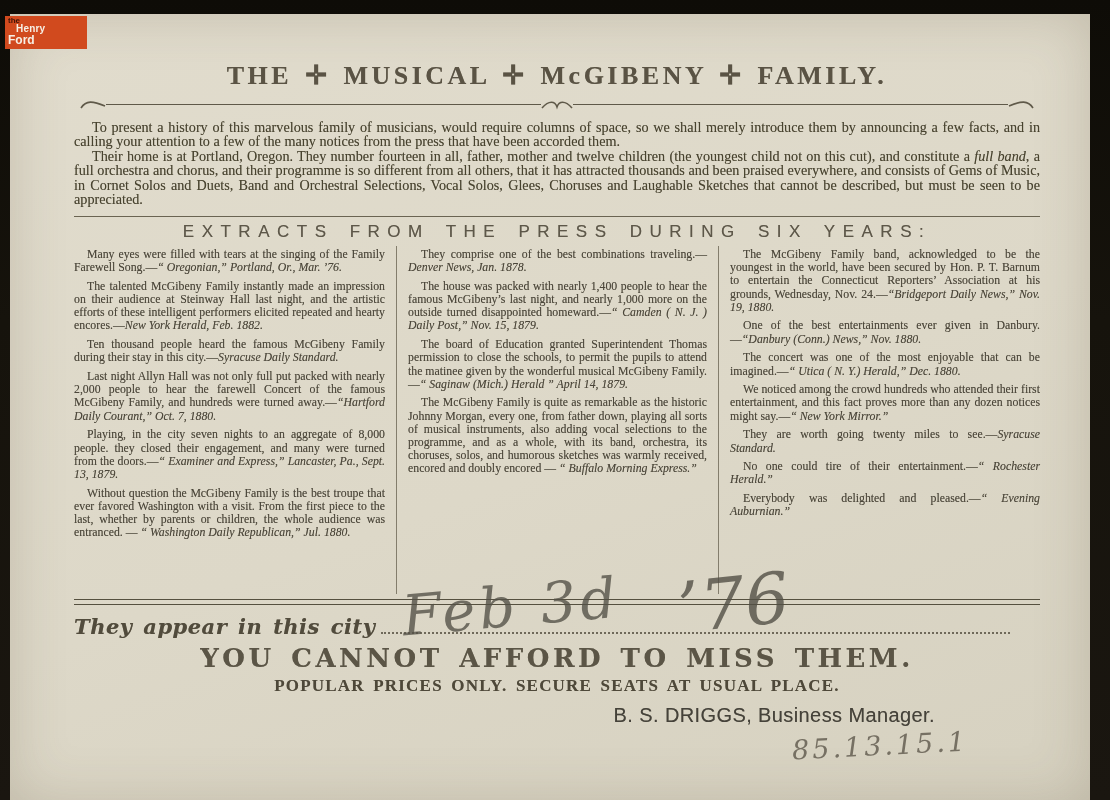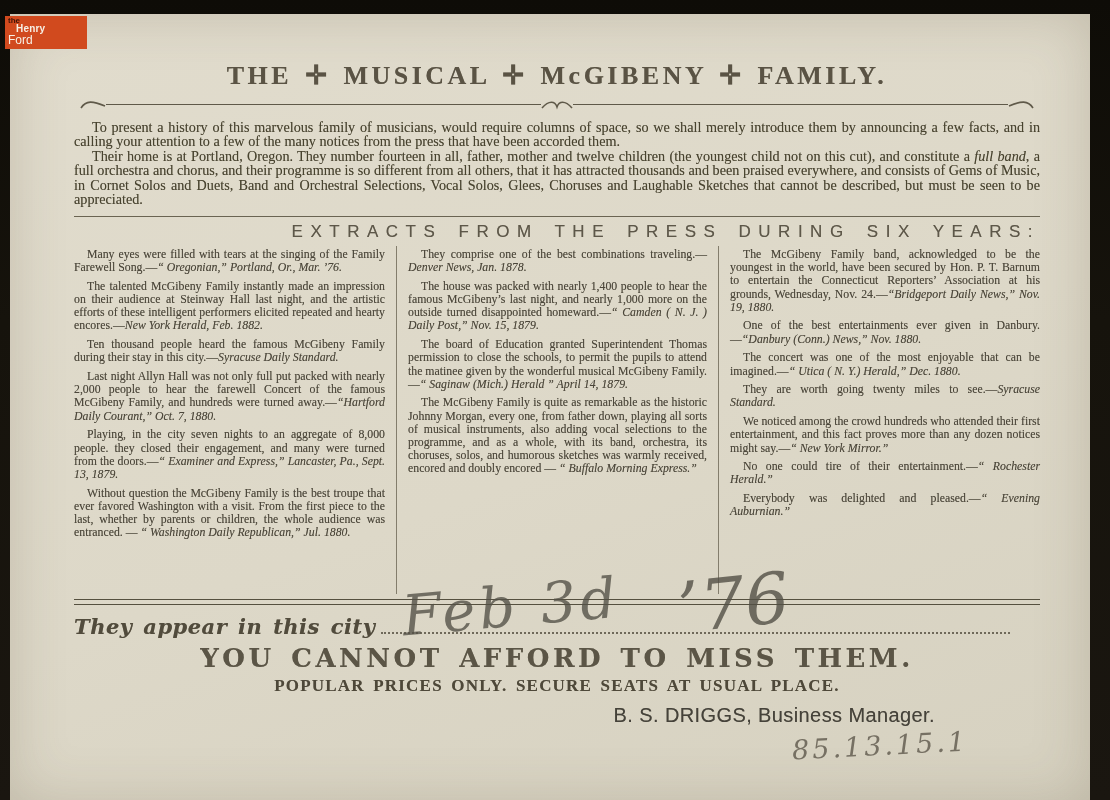--- a/index.html
+++ b/index.html
@@ -4,36 +4,36 @@
 <style>
   html,body{margin:0;padding:0;background:#14110b;}
   .stage{position:relative;width:1110px;height:800px;background:
     linear-gradient(180deg,#0e0c07 0%,#16130c 40%,#1a1610 100%);
     overflow:hidden;font-family:"Liberation Serif",serif;}
   
   .hf-logo{position:absolute;left:5px;top:16px;width:38px;height:33px;
     background:#d14a1e;z-index:5;font-family:"Liberation Sans",sans-serif;padding-left:44px;}
   .hf-the{position:absolute;left:3px;top:0px;font-size:8px;color:#431508;font-weight:bold;}
   .hf-henry{position:absolute;left:11px;top:7px;font-size:10px;color:#f7efe4;font-weight:bold;letter-spacing:.2px;}
-  .hf-ford{position:absolute;left:3px;top:17px;font-size:12px;color:#f7efe4;font-weight:normal;}
+  .hf-ford{position:absolute;left:3px;top:17px;font-size:12px;color:#f7efe4;font-weight:bold;}
   
   .paper{position:absolute;left:10px;top:14px;width:1080px;height:790px;box-sizing:border-box;
     padding:0 50px 0 64px;
     background:linear-gradient(160deg,#e1dccd 0%,#ddd8c8 55%,#d6d1c0 100%);
     box-shadow:inset 0 0 55px rgba(95,84,60,.22);
     color:#4b463a;text-shadow:0 0 .6px rgba(74,68,54,.45);}
   .flyer-title{margin:46px 0 0 0;text-align:center;font-size:26px;font-weight:bold;
     color:#5a5344;letter-spacing:3.5px;word-spacing:3px;}
   .title-rule{display:flex;align-items:center;margin:7px 6px 0 6px;}
   .title-rule .seg{flex:1;height:0;border-top:1.5px solid #5f5949;}
   .title-rule svg{flex:none;}
   .intro{margin-top:9px;font-size:14.2px;line-height:1.02;text-align:justify;color:#48432f;}
   .intro p{margin:0;text-indent:18px;}
   .section-rule{margin-top:9px;border-top:1px solid #6a6452;height:0;}
-  .extracts-heading{margin:5px 0 4px 0;text-align:right;font-family:"Liberation Sans",sans-serif;
+  .extracts-heading{margin:5px 0 4px 0;text-align:center;font-family:"Liberation Sans",sans-serif;
     font-weight:normal;font-size:17px;color:#5d5749;letter-spacing:7.5px;word-spacing:4px;}
   .press-columns{display:grid;grid-template-columns:1fr 1fr 1fr;margin-top:2px;min-height:348px;}
   .press-col{padding:2px 11px 0 11px;font-size:11.8px;line-height:1.12;text-align:justify;}
   .press-col.first{padding-left:0;}
   .press-col.last{padding-right:0;}
   .press-col + .press-col{border-left:1px solid #837d6c;}
   .press-col p{margin:0 0 5.5px 0;text-indent:13px;}
   .it{font-style:italic;}
   .double-rule{margin-top:5px;height:4px;border-top:1.2px solid #55503f;border-bottom:1.2px solid #55503f;}
   .appear-row{display:flex;align-items:baseline;margin-top:9px;height:28px;}
@@ -104,22 +104,22 @@
       <div class="press-col">
           <p><span>They comprise one of the best combinations traveling.—</span><span class="it">Denver News, Jan. 1878.</span></p>
           <p><span>The house was packed with nearly 1,400 people to hear the famous McGibeny’s last night, and nearly 1,000 more on the outside turned disappointed homeward.—</span><span class="it">“ Camden ( N. J. ) Daily Post,” Nov. 15, 1879.</span></p>
           <p><span>The board of Education granted Superintendent Thomas permission to close the schools, to permit the pupils to attend the matinee given by the wonderful musical McGibeny Family.—</span><span class="it">“ Saginaw (Mich.) Herald ” April 14, 1879.</span></p>
           <p><span>The McGibeny Family is quite as remarkable as the historic Johnny Morgan, every one, from father down, playing all sorts of musical instruments, also adding vocal selections to the programme, and as a whole, with its band, orchestra, its choruses, solos, and humorous sketches was warmly received, encored and doubly encored — </span><span class="it">“ Buffalo Morning Express.”</span></p>
         </div>
       <div class="press-col last">
           <p><span>The McGibeny Family band, acknowledged to be the youngest in the world, have been secured by Hon. P. T. Barnum to entertain the Connecticut Reporters’ Association at his grounds, Wednesday, Nov. 24.—</span><span class="it">“Bridgeport Daily News,” Nov. 19, 1880.</span></p>
           <p><span>One of the best entertainments ever given in Danbury.—</span><span class="it">“Danbury (Conn.) News,” Nov. 1880.</span></p>
           <p><span>The concert was one of the most enjoyable that can be imagined.—</span><span class="it">“ Utica ( N. Y.) Herald,” Dec. 1880.</span></p>
+          <p><span>We noticed among the crowd hundreds who attended their first entertainment, and this fact proves more than any dozen notices might say.—</span><span class="it">“ New York Mirror.”</span></p>
           <p><span>They are worth going twenty miles to see.—</span><span class="it">Syracuse Standard.</span></p>
-          <p><span>We noticed among the crowd hundreds who attended their first entertainment, and this fact proves more than any dozen notices might say.—</span><span class="it">“ New York Mirror.”</span></p>
           <p><span>No one could tire of their entertainment.—</span><span class="it">“ Rochester Herald.”</span></p>
           <p><span>Everybody was delighted and pleased.—</span><span class="it">“ Evening Auburnian.”</span></p>
         </div>
     </div>
 
     <div class="double-rule"></div>
 
     <div class="appear-row">
       <span class="appear-label">They appear in this city</span>
       <div class="dot-line"></div>

